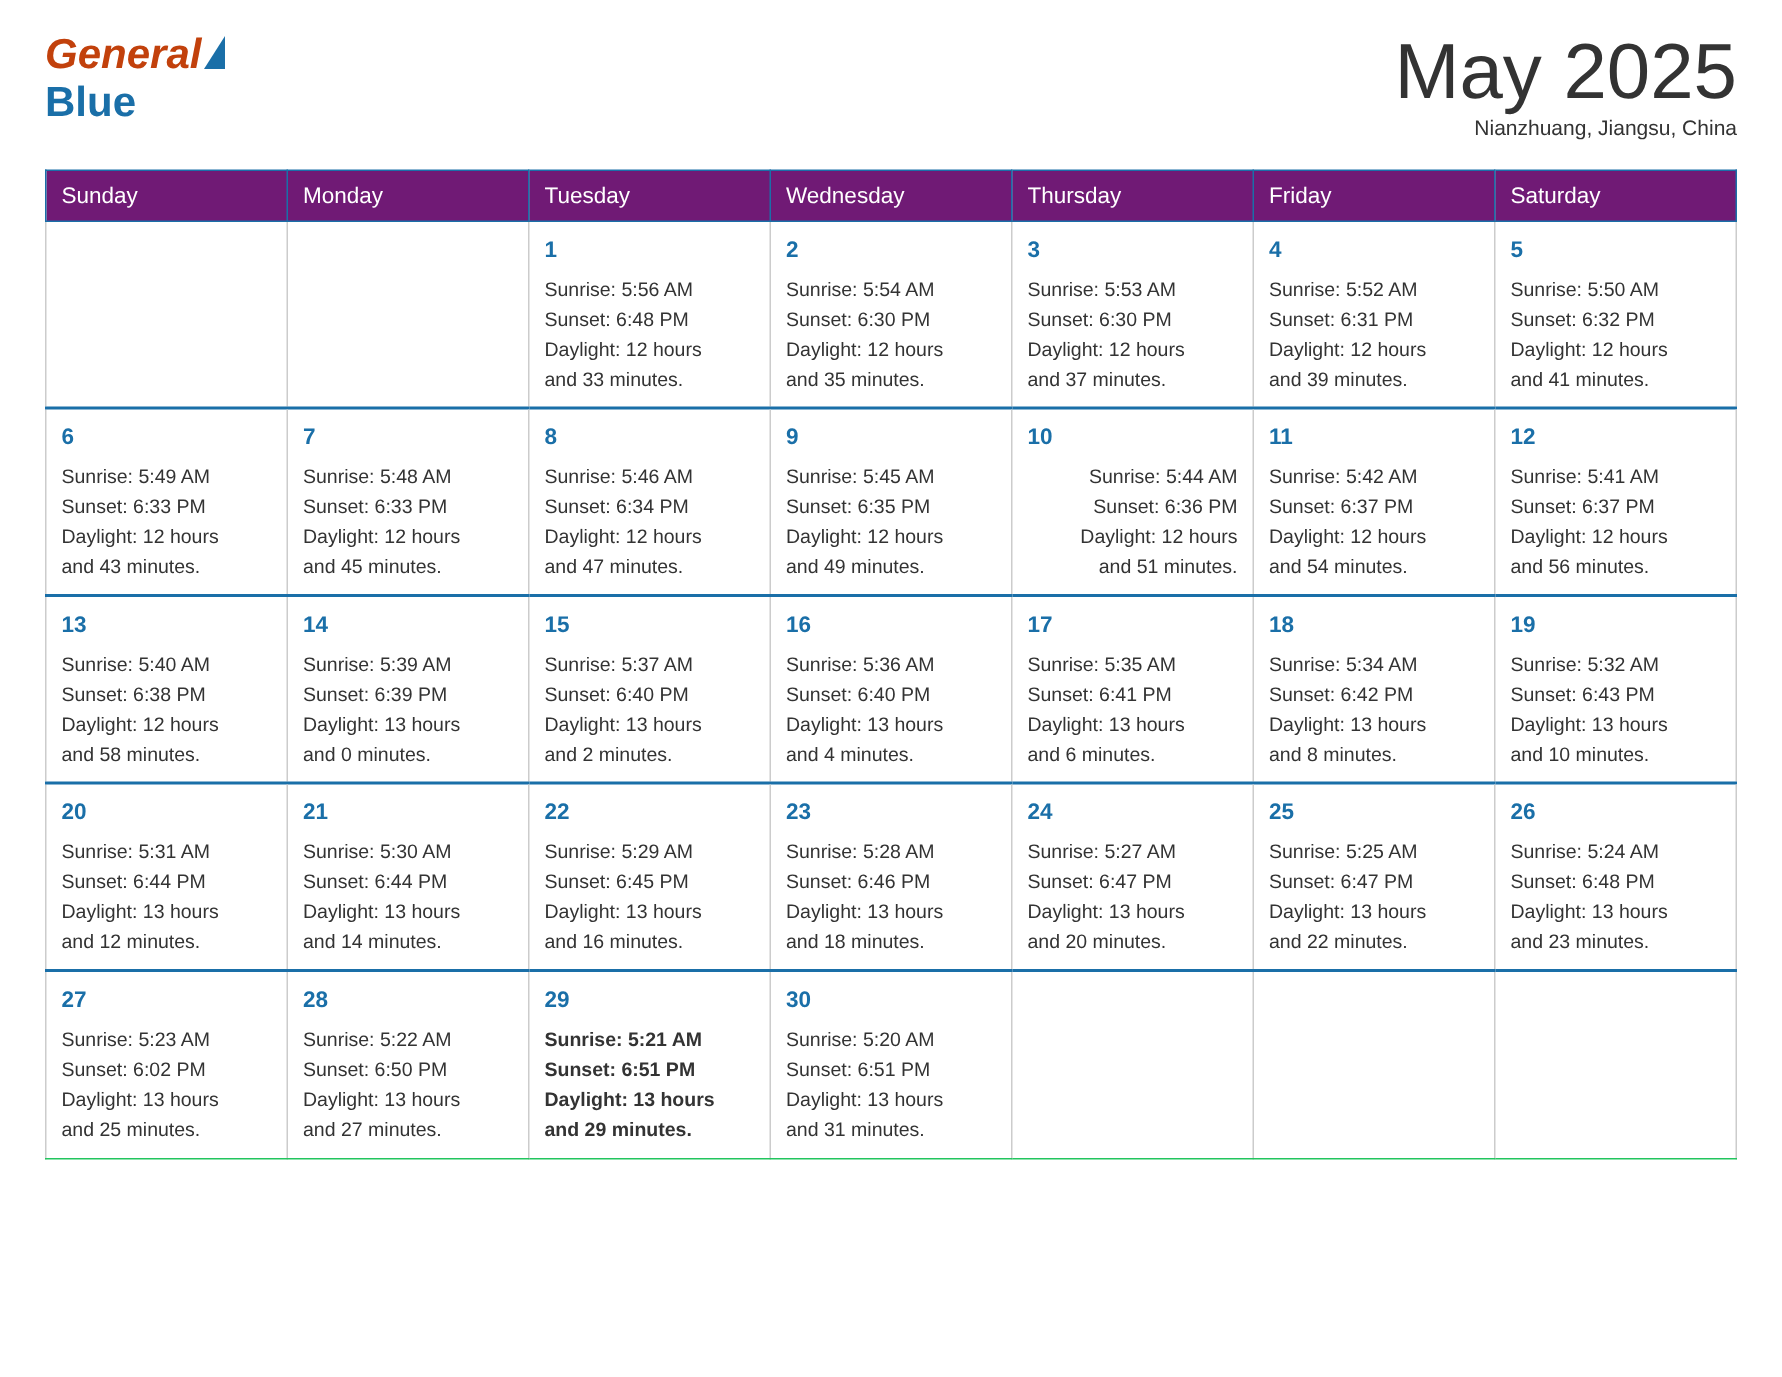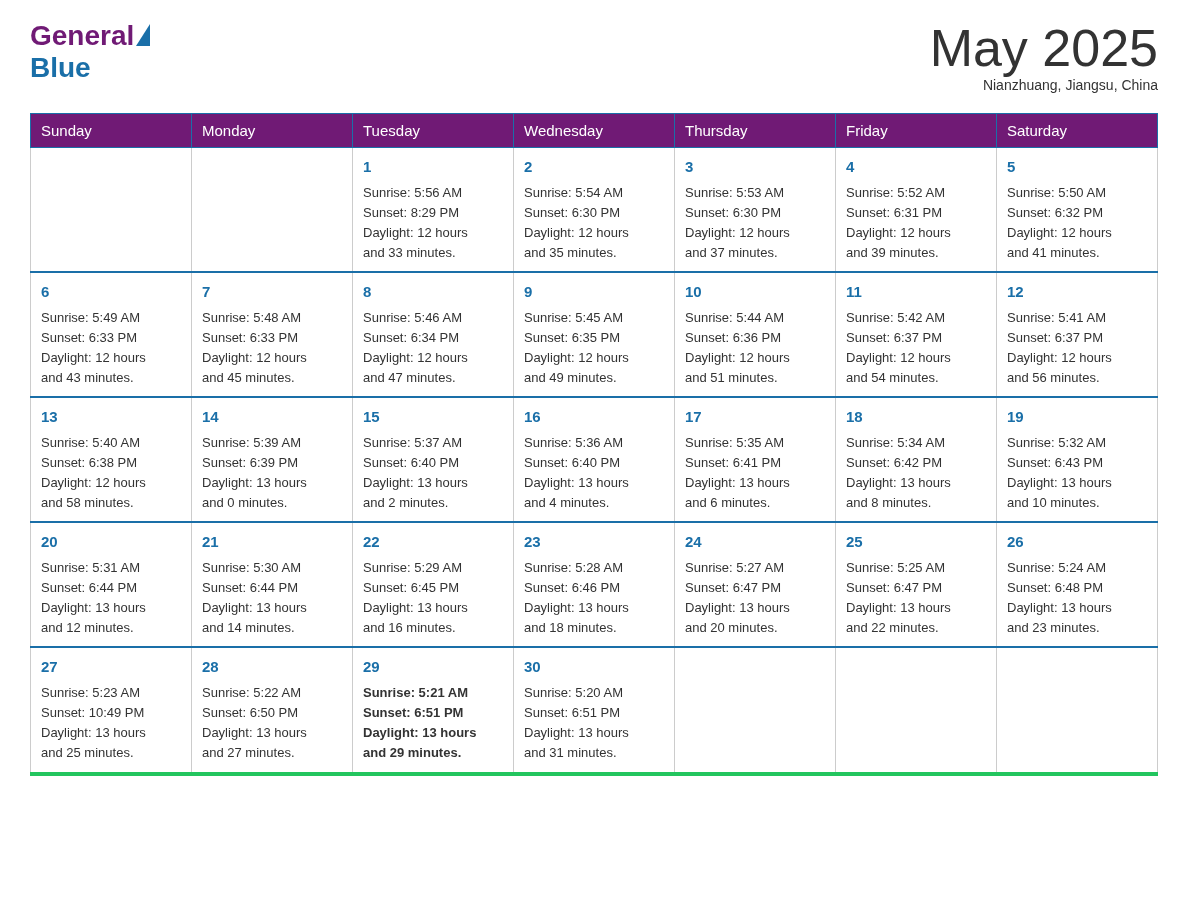--- a/index.html
+++ b/index.html
@@ -21,21 +21,21 @@
       flex-direction: column;
       align-items: flex-start;
     }
     .logo-text {
       font-size: 28px;
       font-weight: bold;
       color: #333;
       display: flex;
       align-items: center;
     }
-    .logo-general { color: #701a75; }
+    .logo-general { color: #c2410c; font-style: italic; }
     .logo-triangle {
       display: inline-block;
       width: 0;
       height: 0;
       border-left: 14px solid transparent;
       border-bottom: 22px solid #1a6fa8;
       margin-left: 2px;
       vertical-align: middle;
       margin-bottom: 2px;
     }
@@ -95,21 +95,21 @@
     }
     .day-info {
       color: #333;
       font-size: 13px;
       line-height: 1.55;
     }
     .calendar tr td {
       border-bottom: 2px solid #1a6fa8;
     }
     .calendar tr:last-child td {
-      border-bottom: 4px solid #22c55e;
+      border-bottom: 1px solid #22c55e;
     }
   </style>
 </head>
 <body>
 
 <div class="header">
   <div class="logo">
     <div class="logo-text">
       <span class="logo-general">General</span>
         <span class="logo-triangle"></span>
@@ -134,21 +134,21 @@
         <th>Saturday</th>
       </tr>
   </thead>
   <tbody id="calendar-body">
   <tr>
         <td class="empty"></td>
         <td class="empty"></td>
         <td>
           <span class="day-number">1</span>
           <div class="day-info" style="white-space: pre-line;">Sunrise: 5:56 AM
-Sunset: 8:29 PM
+Sunset: 6:48 PM
 Daylight: 12 hours
 and 33 minutes.</div>
         </td>
         <td>
           <span class="day-number">2</span>
           <div class="day-info" style="white-space: pre-line;">Sunrise: 5:54 AM
 Sunset: 6:30 PM
 Daylight: 12 hours
 and 35 minutes.</div>
         </td>
@@ -198,21 +198,21 @@
         </td>
         <td>
           <span class="day-number">9</span>
           <div class="day-info" style="white-space: pre-line;">Sunrise: 5:45 AM
 Sunset: 6:35 PM
 Daylight: 12 hours
 and 49 minutes.</div>
         </td>
         <td>
           <span class="day-number">10</span>
-          <div class="day-info" style="white-space: pre-line;">Sunrise: 5:44 AM
+          <div class="day-info" style="white-space: pre-line; text-align: right;">Sunrise: 5:44 AM
 Sunset: 6:36 PM
 Daylight: 12 hours
 and 51 minutes.</div>
         </td>
         <td>
           <span class="day-number">11</span>
           <div class="day-info" style="white-space: pre-line;">Sunrise: 5:42 AM
 Sunset: 6:37 PM
 Daylight: 12 hours
 and 54 minutes.</div>
@@ -324,21 +324,21 @@
           <div class="day-info" style="white-space: pre-line;">Sunrise: 5:24 AM
 Sunset: 6:48 PM
 Daylight: 13 hours
 and 23 minutes.</div>
         </td>
       </tr>
       <tr>
         <td>
           <span class="day-number">27</span>
           <div class="day-info" style="white-space: pre-line;">Sunrise: 5:23 AM
-Sunset: 10:49 PM
+Sunset: 6:02 PM
 Daylight: 13 hours
 and 25 minutes.</div>
         </td>
         <td>
           <span class="day-number">28</span>
           <div class="day-info" style="white-space: pre-line;">Sunrise: 5:22 AM
 Sunset: 6:50 PM
 Daylight: 13 hours
 and 27 minutes.</div>
         </td>

